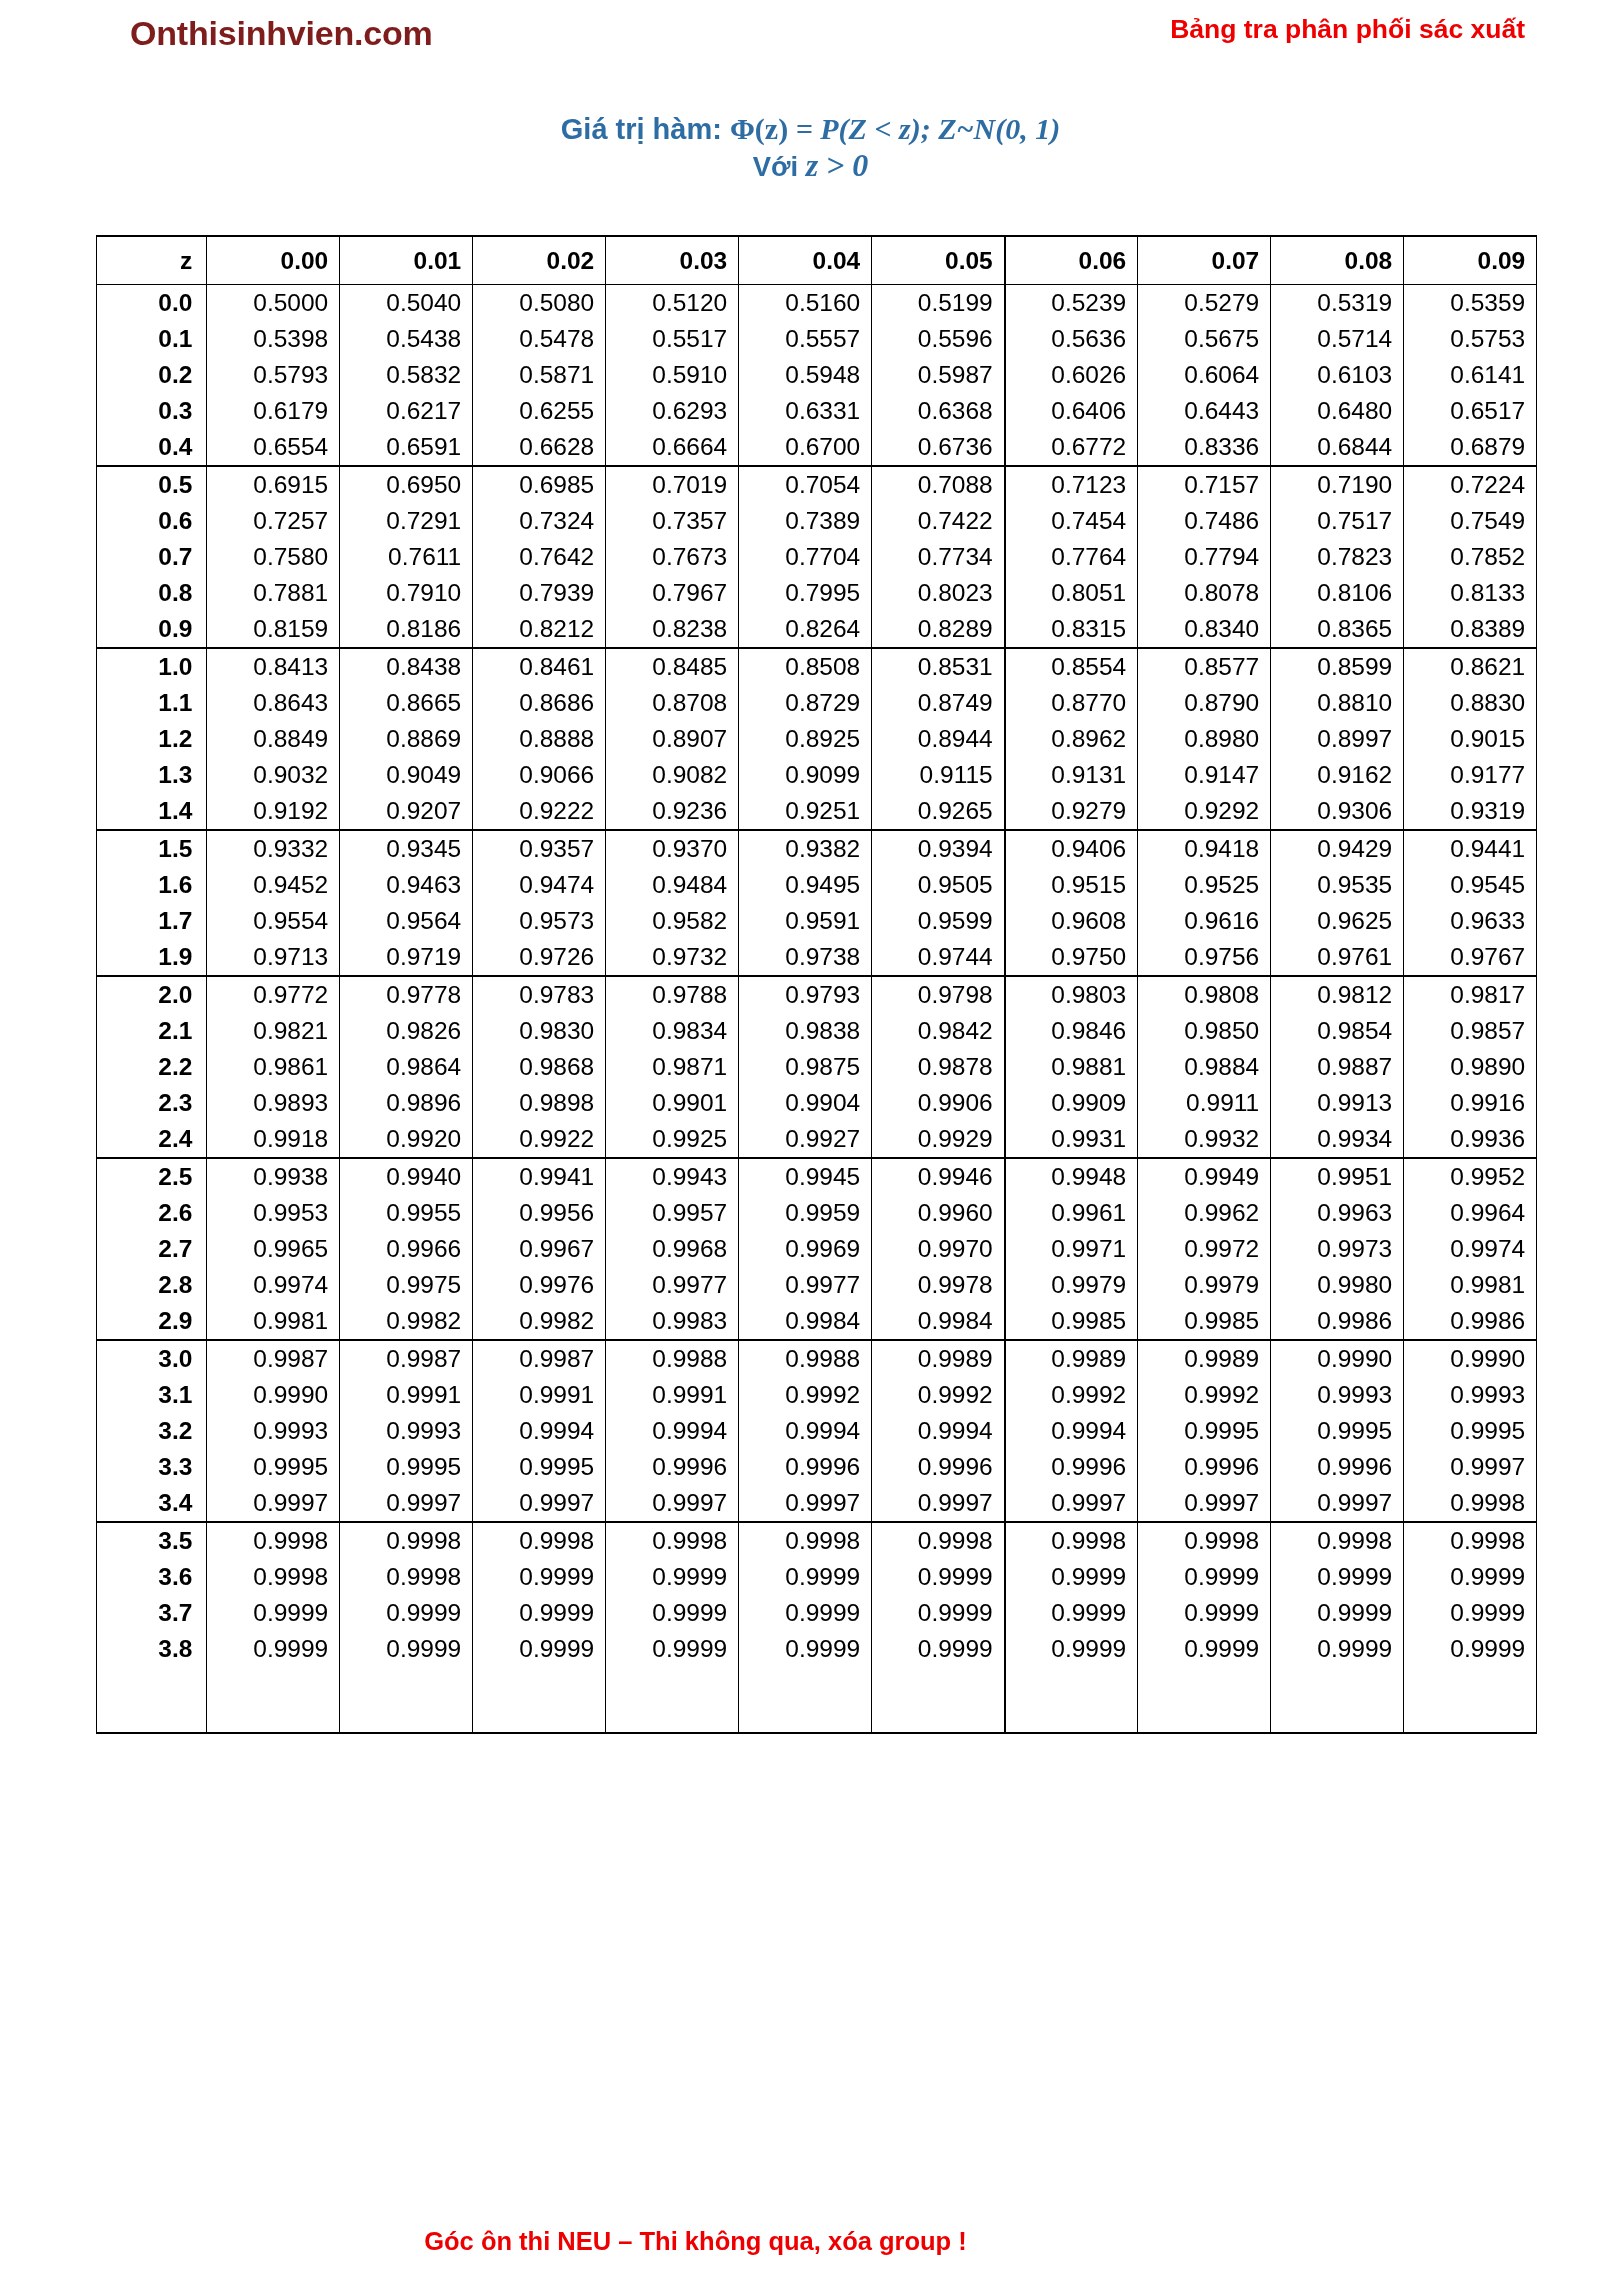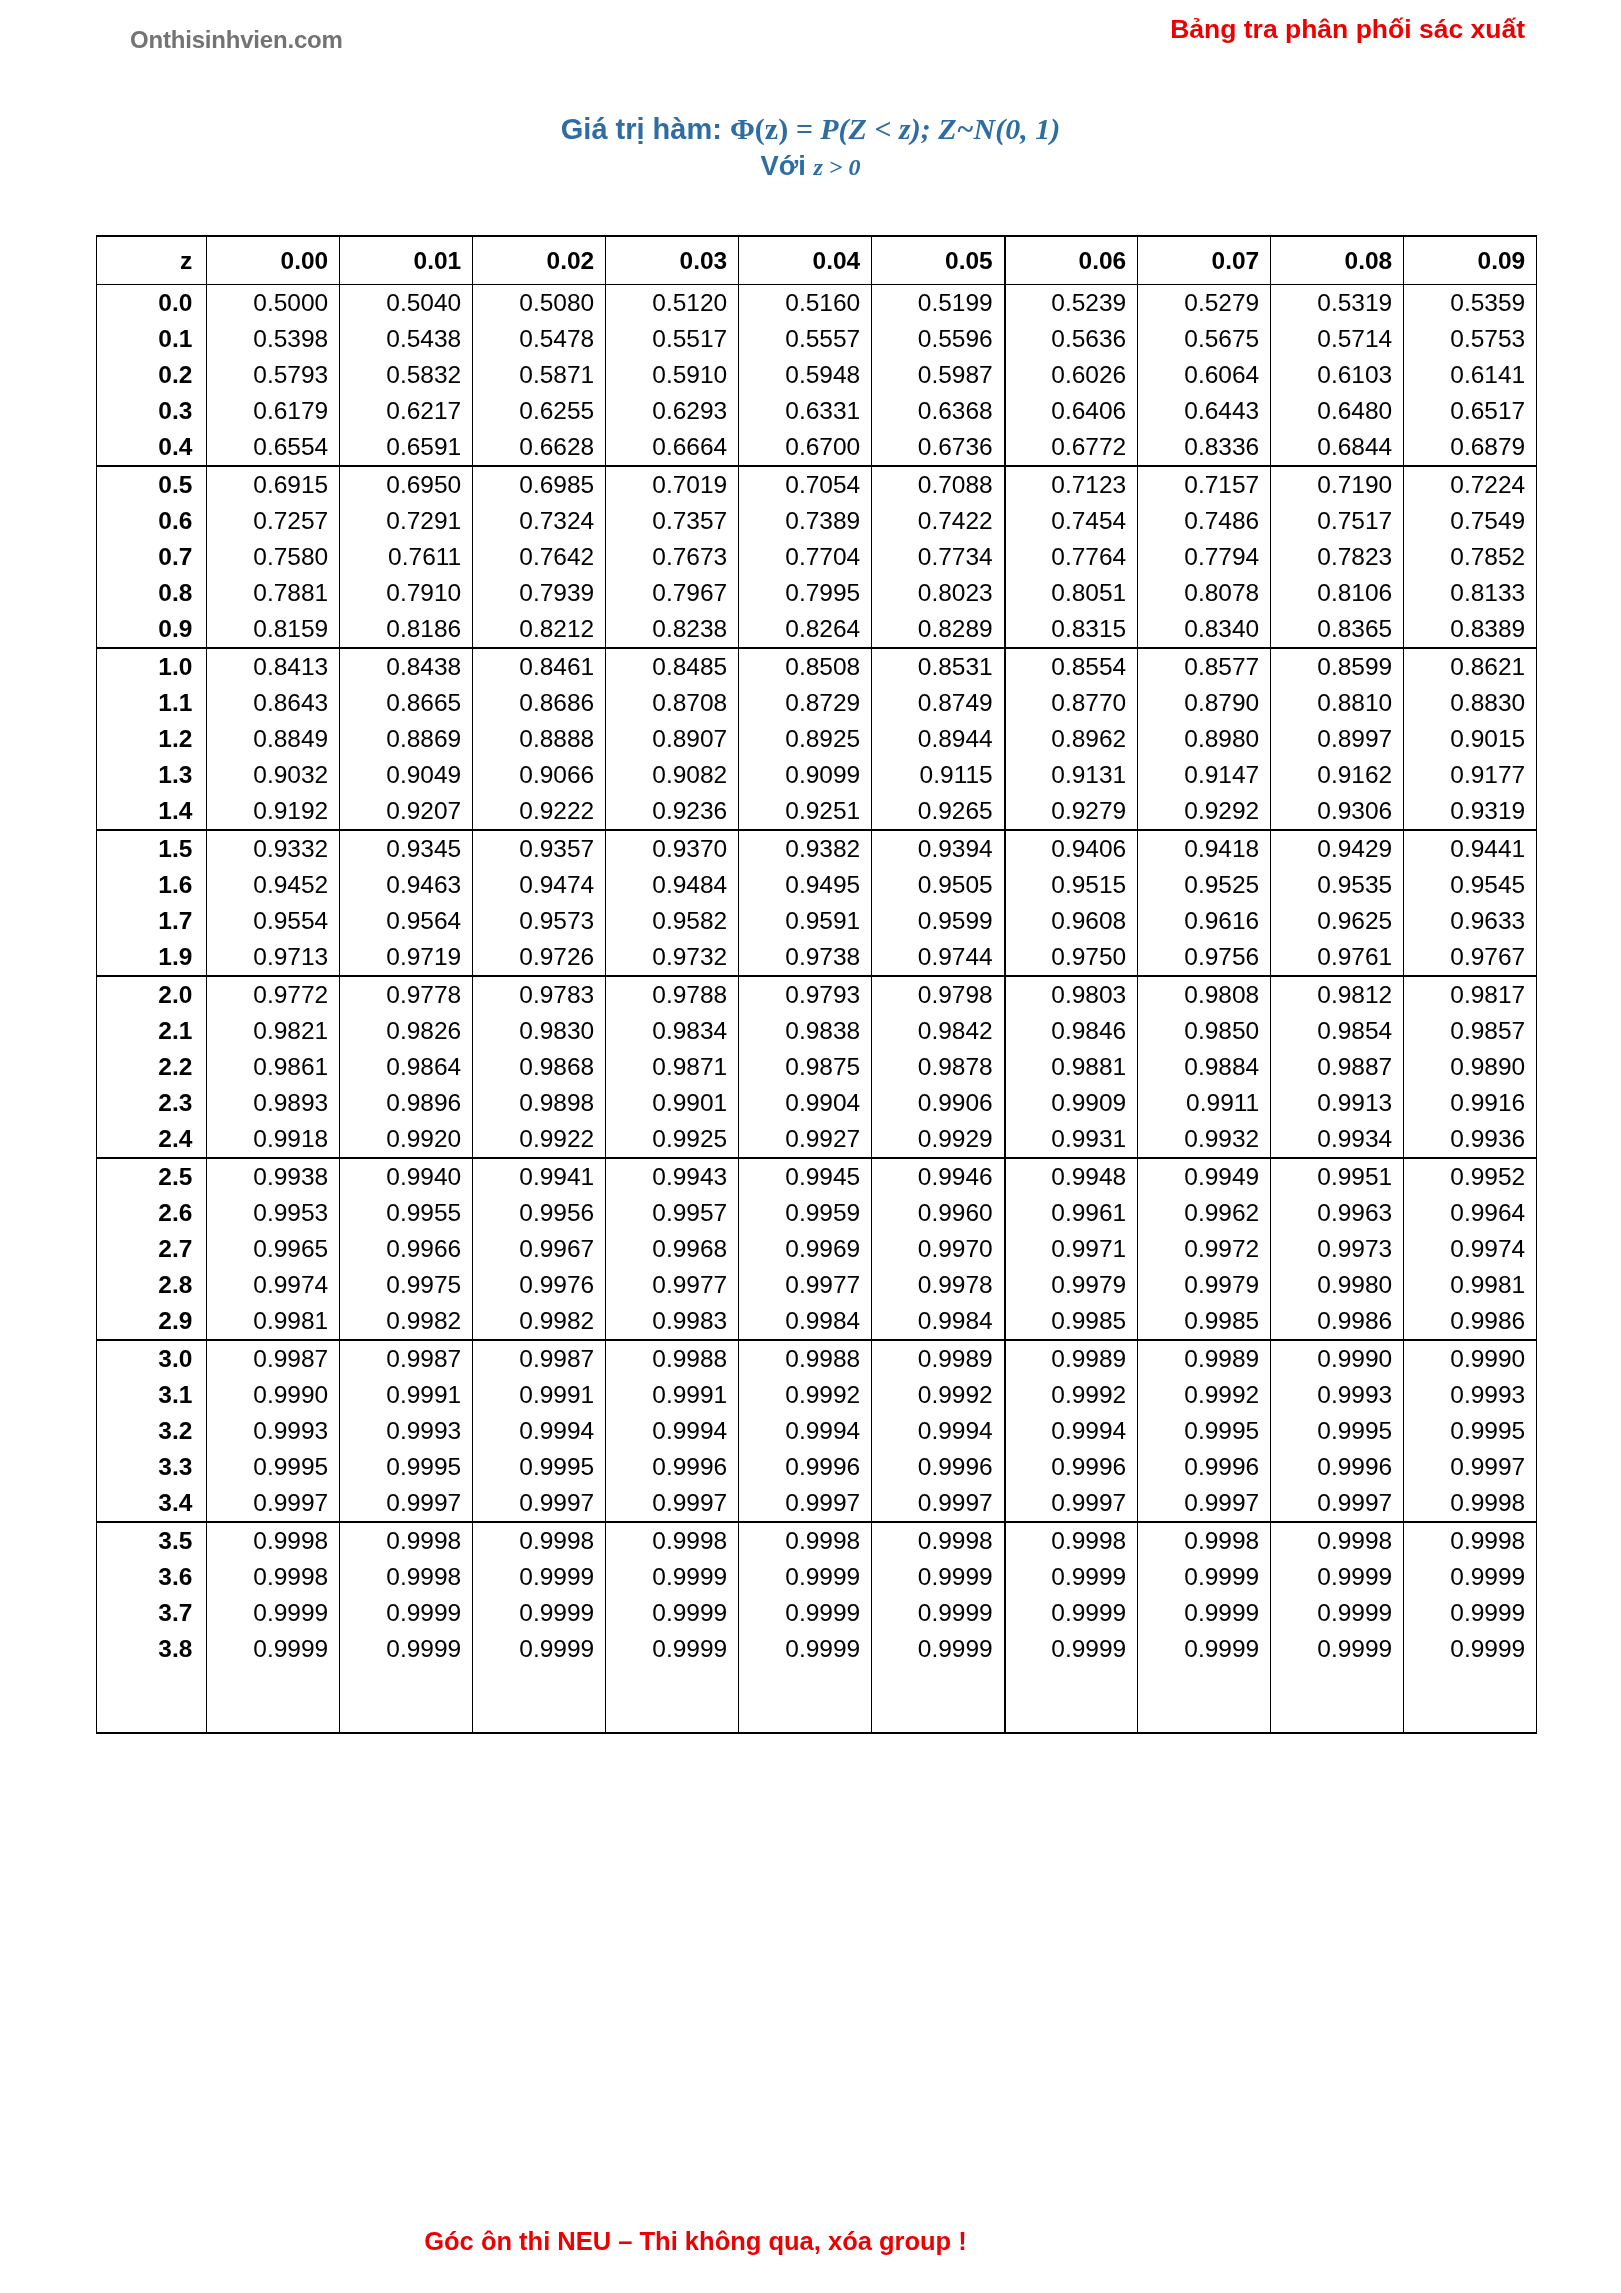--- a/index.html
+++ b/index.html
@@ -19,24 +19,24 @@
   .topbar {
     position: absolute;
     top: 13.7px;
     left: 0;
     width: 1621px;
     height: 43px;
   }
   .site-logo {
     position: absolute;
     left: 130px;
-    top: 12px;
-    font-size: 24px;
-    font-weight: bold;
-    color: #737373;
+    top: 0;
+    font-size: 34px;
+    font-weight: bold;
+    color: #7f1d1d;
     letter-spacing: -0.2px;
     white-space: nowrap;
   }
   .doc-title-right {
     position: absolute;
     right: 96px;
     top: 0;
     font-size: 26.5px;
     font-weight: bold;
     color: #ef0000;
@@ -70,21 +70,21 @@
   .heading-line2 {
     font-size: 27.4px;
     font-weight: bold;
     line-height: 35px;
     white-space: nowrap;
   }
   .heading-line2 .math {
     font-family: "Liberation Serif", serif;
     font-style: italic;
     font-weight: bold;
-    font-size: 24px;
+    font-size: 32px;
   }
 
   
   .table-wrap {
     position: absolute;
     left: 96px;
     top: 235px;
     width: 1439px;
   }
   table.ztable {

